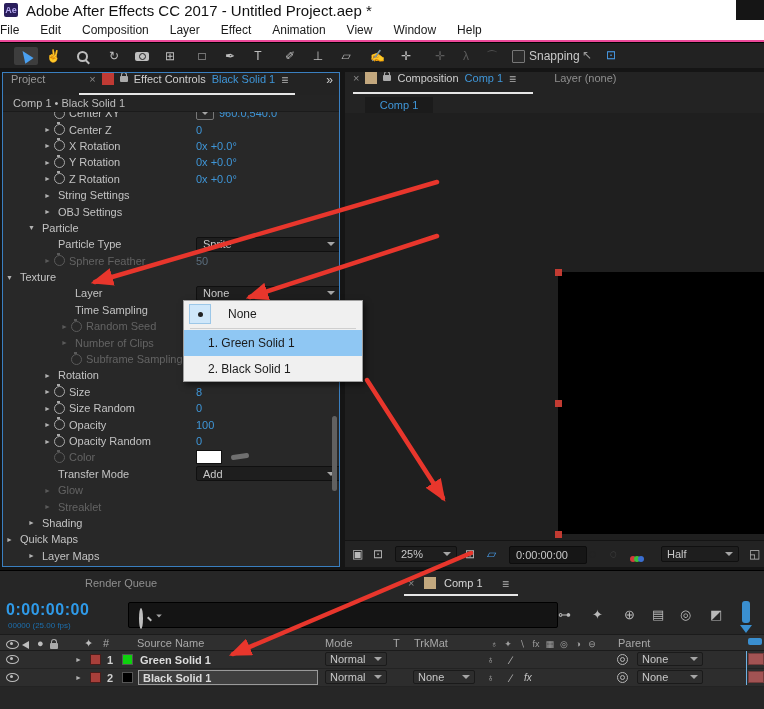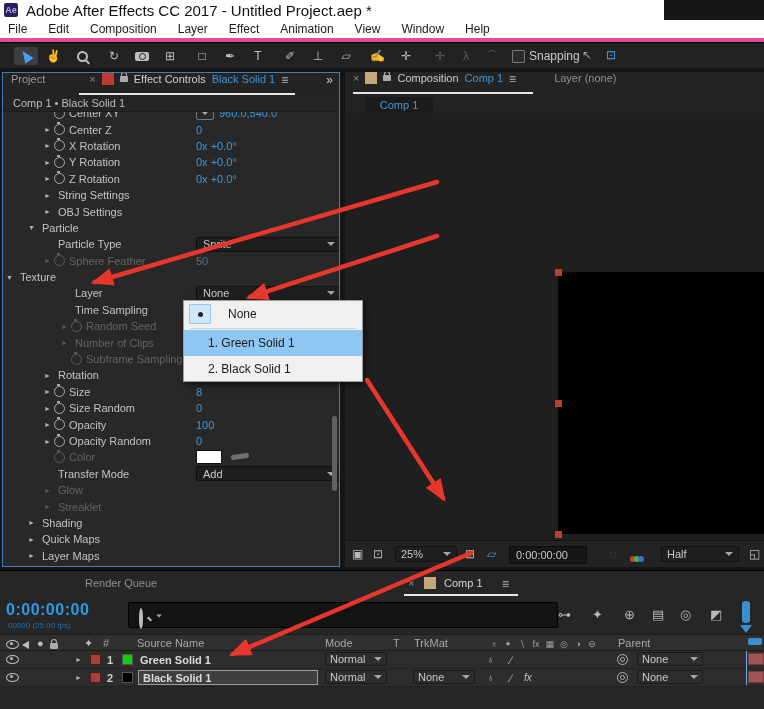--- a/index.html
+++ b/index.html
@@ -1,23 +1,23 @@
 <!DOCTYPE html>
 <html><head>
 <meta charset="utf-8">
 <style>
   html,body{margin:0;padding:0;background:#000;}
   .screen{position:relative;width:764px;height:709px;overflow:hidden;background:#151515;
           font-family:"Liberation Sans",sans-serif;-webkit-font-smoothing:antialiased;}
   .abs{position:absolute;}
   
-  .titlebar{left:0;top:0;width:664px;height:20px;background:#fff;display:flex;align-items:center;gap:8px;padding-left:4px;box-sizing:border-box;}
+  .titlebar{left:0;top:0;width:736px;height:20px;background:#fff;display:flex;align-items:center;gap:8px;padding-left:4px;box-sizing:border-box;}
   .ae-badge{width:14px;height:14px;background:#2a1e5c;color:#b6aaf2;font-size:9px;font-weight:bold;display:flex;align-items:center;justify-content:center;border-radius:2px;}
   .title-text{font-size:15px;color:#111;}
-  .menubar{left:0;top:20px;width:764px;height:22px;background:#fff;display:flex;align-items:center;gap:21px;padding-left:8px;box-sizing:border-box;border-bottom:4px solid #ec4899;}
+  .menubar{left:0;top:20px;width:764px;height:22px;background:#fff;display:flex;align-items:center;gap:21px;box-sizing:border-box;border-bottom:2px solid #ec4899;}
   .menu-item{font-size:12px;color:#1a1a1a;}
   
   .toolbar{left:0;top:42px;width:764px;height:26px;background:#222;border-top:1px solid #000;box-sizing:border-box;}
   .tool{position:absolute;top:4px;width:24px;height:18px;display:flex;align-items:center;justify-content:center;color:#bfbfbf;font-size:12px;}
   .tool.active{background:#3d3d3d;border-radius:2px;}
   .tool.dim{color:#5c5c5c;}
   .cursor-shape{width:0;height:0;border-left:5px solid transparent;border-right:5px solid transparent;border-bottom:12px solid #4aa0f0;transform:rotate(-35deg);}
   .mag{width:7px;height:7px;border:2px solid #bfbfbf;border-radius:50%;position:relative;}
   .mag:after{content:'';position:absolute;width:5px;height:2px;background:#bfbfbf;transform:rotate(45deg);top:8px;left:6px;}
   .cam-shape{width:14px;height:9px;background:#bfbfbf;border-radius:2px;position:relative;}
@@ -299,21 +299,21 @@
           <span class="ec-label">Glow</span>
         </div>
         <div class="ec-row grayed" style="padding-left: 38px;">
           <span class="twirl">►</span>
           <span class="ec-label">Streaklet</span>
         </div>
         <div class="ec-row" style="padding-left: 22px;">
           <span class="twirl">►</span>
           <span class="ec-label">Shading</span>
         </div>
-        <div class="ec-row" style="padding-left: 22px;">
+        <div class="ec-row" style="">
           <span class="twirl">►</span>
           <span class="ec-label">Quick Maps</span>
         </div>
         <div class="ec-row" style="padding-left: 22px;">
           <span class="twirl">►</span>
           <span class="ec-label">Layer Maps</span>
         </div>
       </div>
     <div class="scrollbar" style="top:343px;height:75px;"></div>
   </div>

